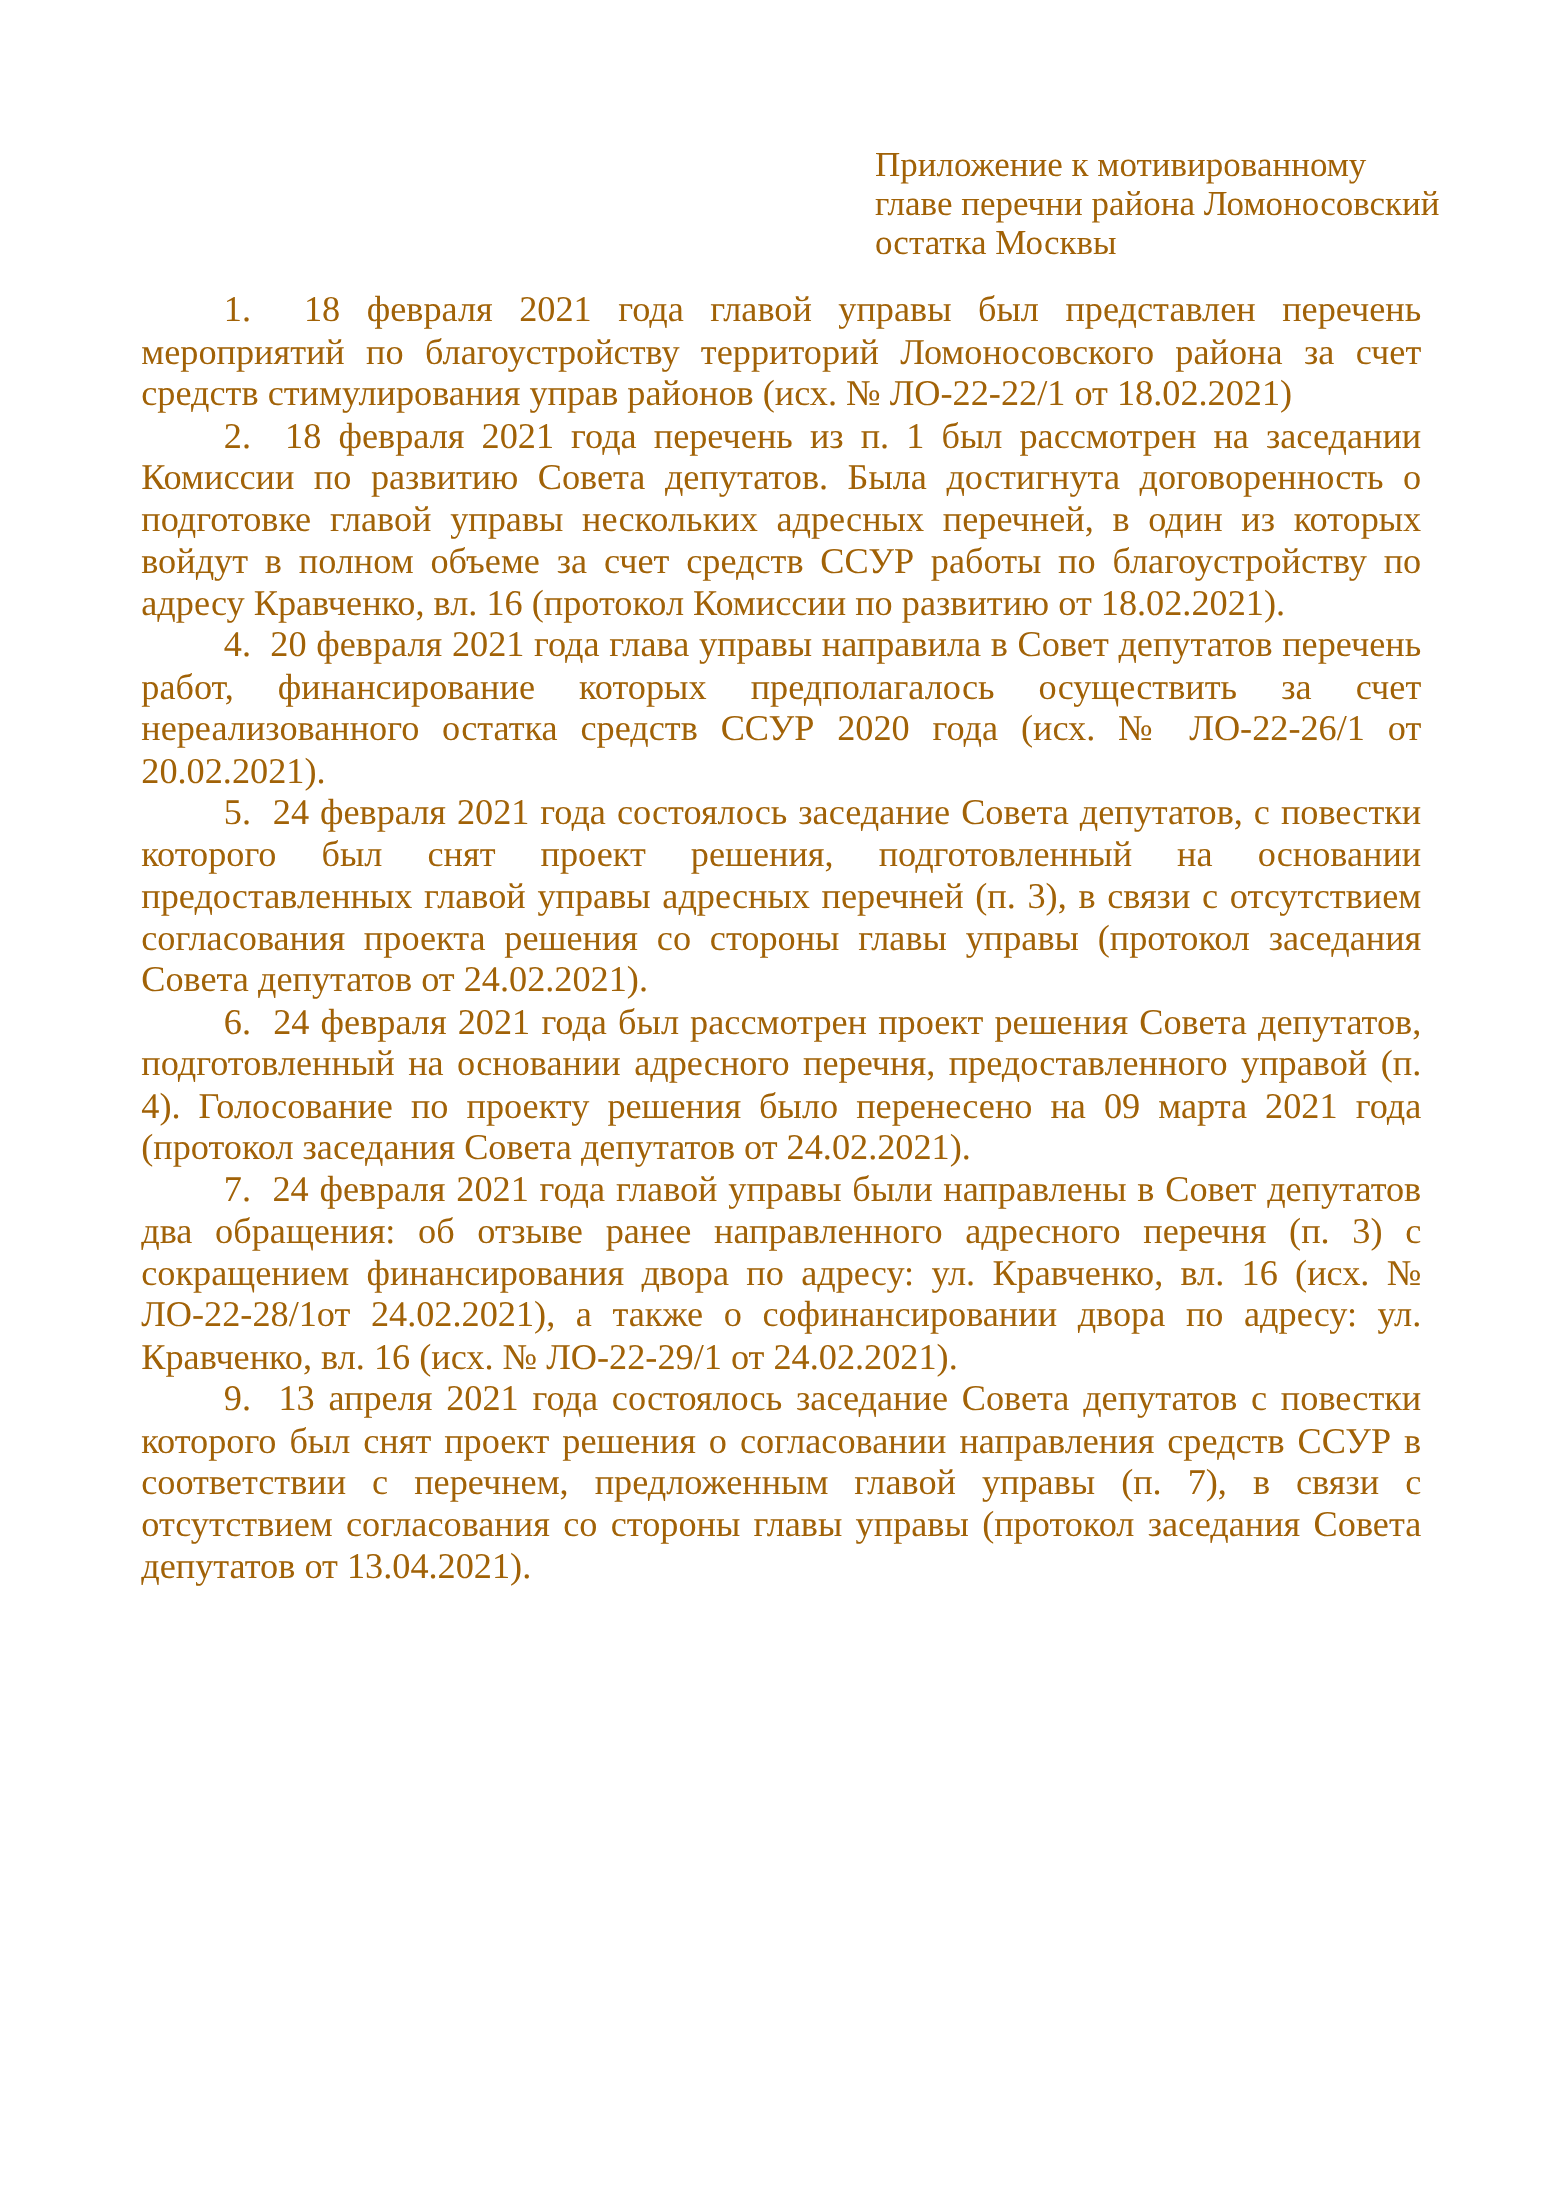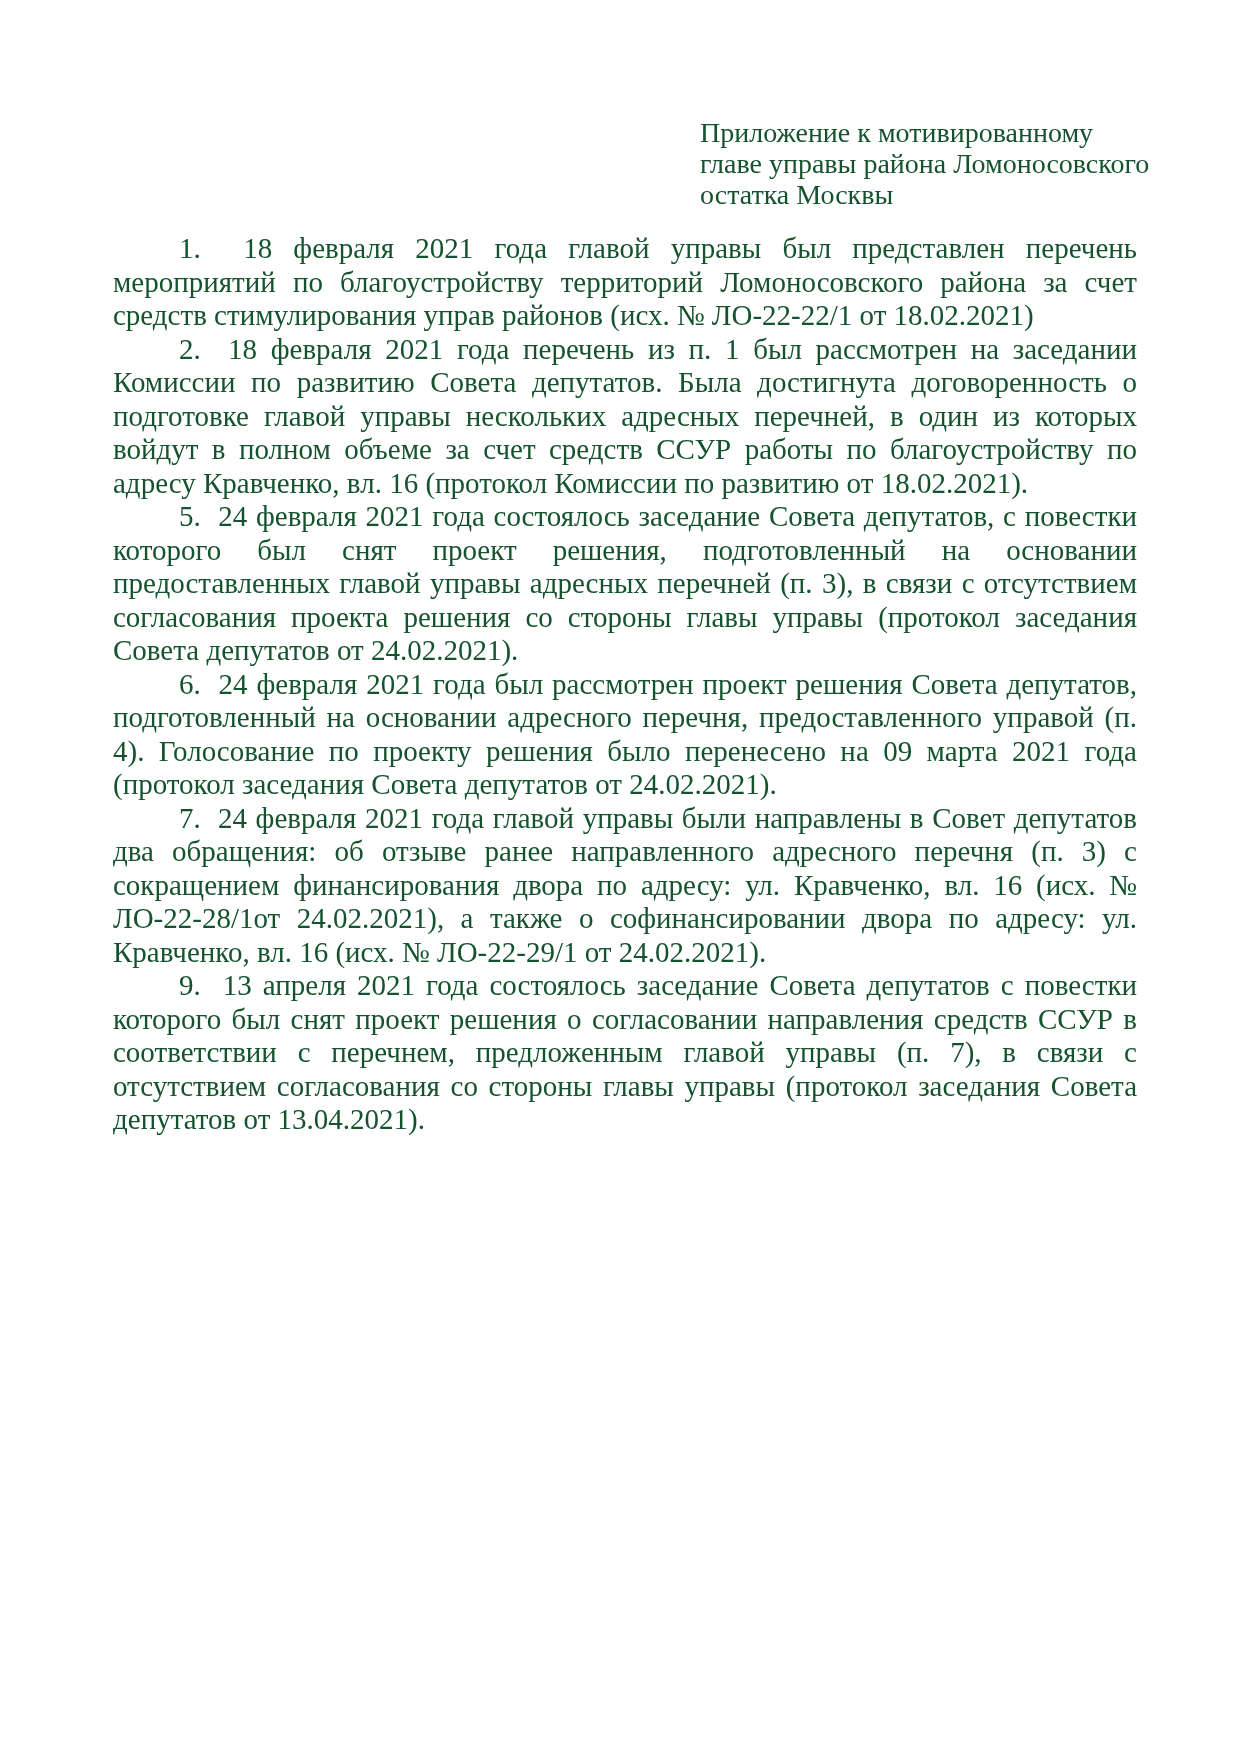--- a/index.html
+++ b/index.html
@@ -5,21 +5,21 @@
   html, body {
     margin: 0;
     padding: 0;
     background: #ffffff;
   }
   .page {
     position: relative;
     width: 1241px;
     height: 1531px;
     background: #ffffff;
-    color: #14532d;
+    color: #a16207;
     font-family: "Liberation Serif", "DejaVu Serif", serif;
     box-sizing: border-box;
     padding: 117px 104px 0 113px;
     overflow: hidden;
   }
   .annex-header {
     margin-left: 587px;
     font-size: 28px;
     line-height: 31px;
     text-align: left;
@@ -41,26 +41,27 @@
     text-indent: 66px;
   }
 </style>
 </head>
 <body>
 
 <div class="page">
 
   <div class="annex-header">
     <div class="annex-line">Приложение к мотивированному</div>
-    <div class="annex-line">главе управы района Ломоносовского</div>
+    <div class="annex-line">главе перечни района Ломоносовский</div>
     <div class="annex-line">остатка Москвы</div>
   </div>
 
   <div class="doc-body">
     <p>1.&nbsp; 18 февраля 2021 года главой управы был представлен перечень мероприятий по благоустройству территорий Ломоносовского района за счет средств стимулирования управ районов (исх. № ЛО-22-22/1 от 18.02.2021)</p>
     <p>2.&nbsp; 18 февраля 2021 года перечень из п. 1 был рассмотрен на заседании Комиссии по развитию Совета депутатов. Была достигнута договоренность о подготовке главой управы нескольких адресных перечней, в один из которых войдут в полном объеме за счет средств ССУР работы по благоустройству по адресу Кравченко, вл. 16 (протокол Комиссии по развитию от 18.02.2021).</p>
+    <p>4.&nbsp; 20 февраля 2021 года глава управы направила в Совет депутатов перечень работ, финансирование которых предполагалось осуществить за счет нереализованного остатка средств ССУР 2020 года (исх. № ЛО-22-26/1 от 20.02.2021).</p>
     <p>5.&nbsp; 24 февраля 2021 года состоялось заседание Совета депутатов, с повестки которого был снят проект решения, подготовленный на основании предоставленных главой управы адресных перечней (п. 3), в связи с отсутствием согласования проекта решения со стороны главы управы (протокол заседания Совета депутатов от 24.02.2021).</p>
     <p>6.&nbsp; 24 февраля 2021 года был рассмотрен проект решения Совета депутатов, подготовленный на основании адресного перечня, предоставленного управой (п. 4). Голосование по проекту решения было перенесено на 09 марта 2021 года (протокол заседания Совета депутатов от 24.02.2021).</p>
     <p>7.&nbsp; 24 февраля 2021 года главой управы были направлены в Совет депутатов два обращения: об отзыве ранее направленного адресного перечня (п. 3) с сокращением финансирования двора по адресу: ул. Кравченко, вл. 16 (исх. № ЛО-22-28/1от 24.02.2021), а также о софинансировании двора по адресу: ул. Кравченко, вл. 16 (исх. № ЛО-22-29/1 от 24.02.2021).</p>
     <p>9.&nbsp; 13 апреля 2021 года состоялось заседание Совета депутатов с повестки которого был снят проект решения о согласовании направления средств ССУР в соответствии с перечнем, предложенным главой управы (п. 7), в связи с отсутствием согласования со стороны главы управы (протокол заседания Совета депутатов от 13.04.2021).</p>
   </div>
 
 </div>
 
 </body></html>

